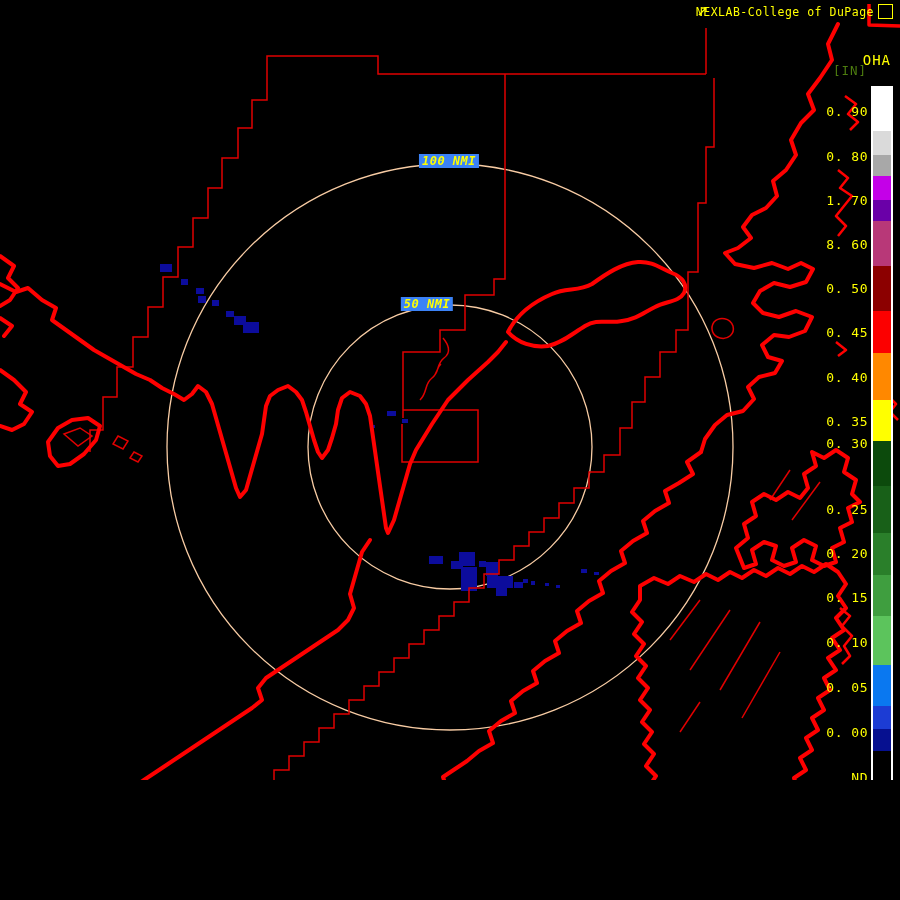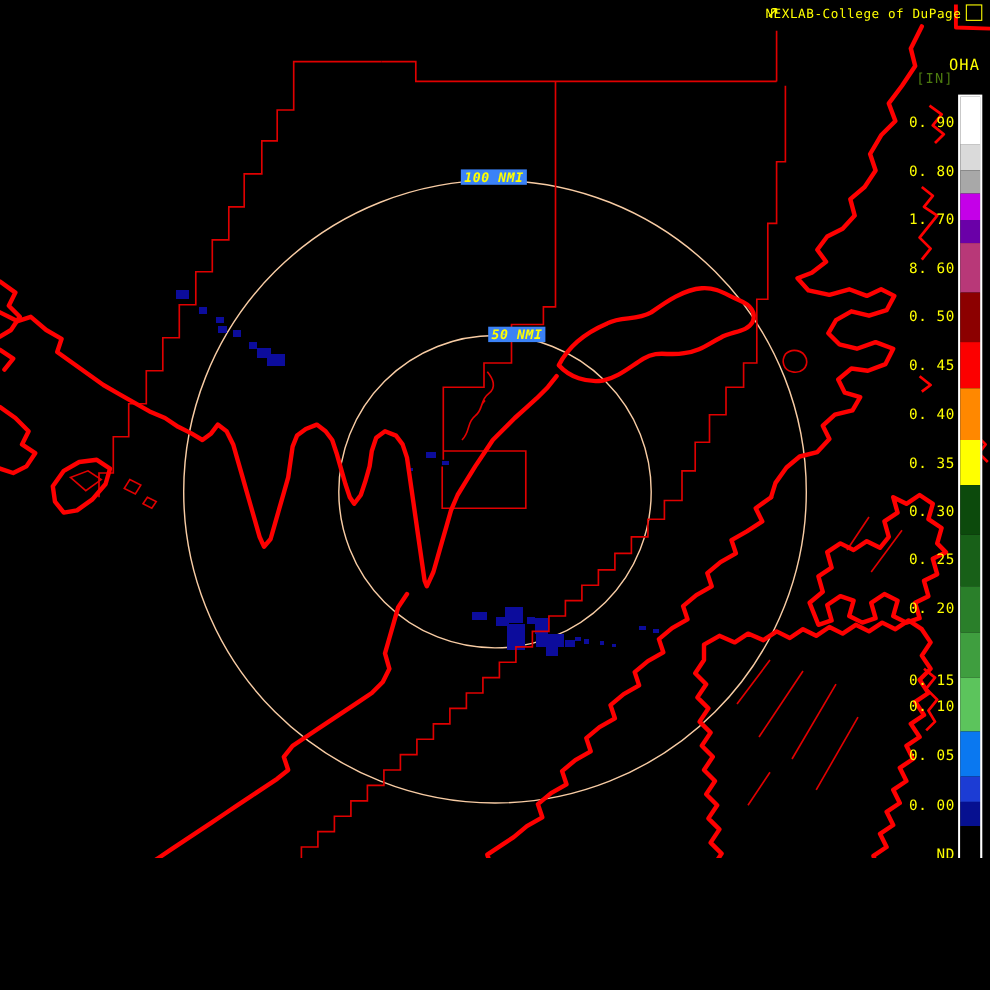--- a/index.html
+++ b/index.html
@@ -16,21 +16,21 @@
     width:13px;height:13px;border:1.5px solid #ffff00;flex:0 0 auto;margin-top:-1px;
   }
   .product-code{position:absolute;top:52px;right:9px;font-size:14px;color:#ffff00;letter-spacing:1px;}
   .units-label{position:absolute;top:63px;right:33px;font-size:12.5px;color:#4d7c0f;letter-spacing:1px;}
   .ring-label{
     position:absolute;transform:translateX(-50%);
     font-size:12px;font-style:italic;font-weight:bold;color:#ffff00;
     background:#3b82f6;padding:0 3px;white-space:nowrap;letter-spacing:0.5px;
   }
   #ring-label-outer{left:449px;top:154px;}
-  #ring-label-inner{left:470px;top:297px;}
+  #ring-label-inner{left:427px;top:297px;}
   .colorbar{
     position:absolute;left:871px;top:86px;width:18px;height:706px;
     border:2px solid #ffffff;background:#000;
   }
   .colorbar .seg{width:100%;}
   .cb-label{
     position:absolute;left:788px;width:80px;text-align:right;
     font-size:13px;color:#ffff00;white-space:pre;letter-spacing:0.5px;
   }
   .footer-title{
@@ -147,24 +147,24 @@
     </div>
   <div id="cb-labels">
       <div class="cb-label" style="top: 104px;">0. 90</div>
       <div class="cb-label" style="top: 149px;">0. 80</div>
       <div class="cb-label" style="top: 193px;">1. 70</div>
       <div class="cb-label" style="top: 237px;">8. 60</div>
       <div class="cb-label" style="top: 281px;">0. 50</div>
       <div class="cb-label" style="top: 325px;">0. 45</div>
       <div class="cb-label" style="top: 370px;">0. 40</div>
       <div class="cb-label" style="top: 414px;">0. 35</div>
-      <div class="cb-label" style="top: 458px;">0. 30</div>
+      <div class="cb-label" style="top: 436px;">0. 30</div>
       <div class="cb-label" style="top: 502px;">0. 25</div>
       <div class="cb-label" style="top: 546px;">0. 20</div>
-      <div class="cb-label" style="top: 612px;">0. 15</div>
+      <div class="cb-label" style="top: 590px;">0. 15</div>
       <div class="cb-label" style="top: 635px;">0. 10</div>
       <div class="cb-label" style="top: 680px;">0. 05</div>
       <div class="cb-label" style="top: 725px;">0. 00</div>
       <div class="cb-label" style="top: 770px;">ND</div>
     </div>
 
 
 </div>
 
 </body></html>

